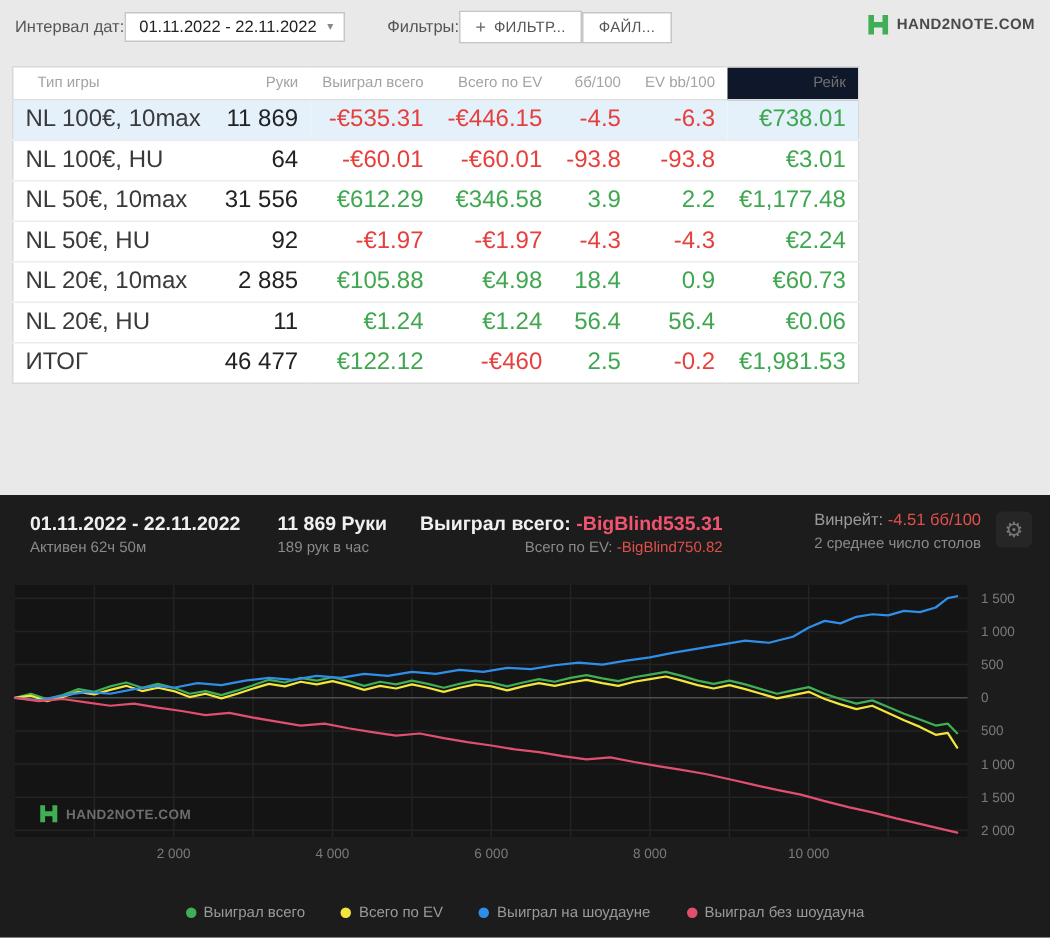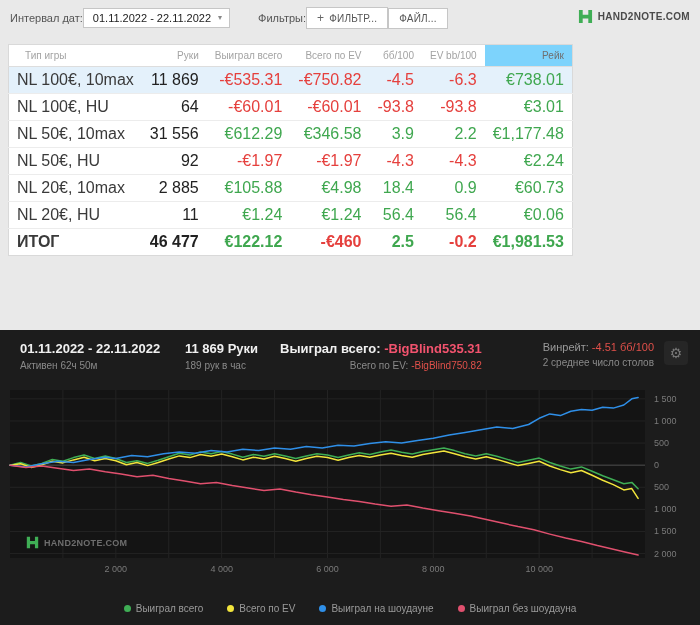--- a/index.html
+++ b/index.html
@@ -29,31 +29,31 @@
   .brand { position:absolute; right:10px; top:9px; display:flex; align-items:center; gap:5px;
            font-size:10px; font-weight:bold; color:#4a4a4a; letter-spacing:.3px; }
 
   
   table { border-collapse:collapse; margin:8px 0 0 8px; background:#fff; border:1px solid #d9d9d9; }
   th {
     font-size:10px; font-weight:normal; color:#a3a3a3; text-align:right;
     padding:5px 8px; border-bottom:1px solid #ddd; white-space:nowrap;
   }
   th:first-child { text-align:left; }
-  th.active { background:#7dd3fc; color:#6f6f6f; }
+  th.active { background:#0f172a; color:#6f6f6f; }
   th:nth-child(1){width:100px;padding-left:16px;} th:nth-child(2){width:58px;} th:nth-child(3){width:82px;}
   th:nth-child(4){width:74px;} th:nth-child(5){width:48px;} th:nth-child(6){width:58px;}
   th:nth-child(7){width:72px;}
   td {
     font-size:16px; color:#222; text-align:right; padding:4px 8px;
     border-bottom:1px solid #ececec; white-space:nowrap;
   }
   td:first-child { text-align:left; color:#3a3a3a; }
   tr.selected td { background:#e4f1fb; }
-  tr.total td { font-weight:bold; border-top:1px solid #c9c9c9; border-bottom:none; }
+  tr.total td { font-weight:normal; border-top:1px solid #c9c9c9; border-bottom:none; }
   td.pos { color:#3fa74f; }
   td.neg { color:#e5403d; }
 
   
   .panel { position:absolute; top:330px; left:0; width:700px; height:295px; background:#1c1c1c; }
   .panel-head { display:flex; align-items:flex-start; padding:11px 12px 0 20px; height:52px; }
   .ph-b1 { width:165px; } .ph-b2 { width:95px; }
   .ph-b3 { text-align:right; }
   .ph-b4 { margin-left:auto; text-align:right; margin-right:10px; }
   .l1 { font-size:13px; font-weight:bold; color:#f0f0f0; white-space:nowrap; }
@@ -110,21 +110,21 @@
           <th>бб/100</th>
           <th>EV bb/100</th>
           <th class="active">Рейк</th>
         </tr>
       </thead>
     <tbody id="tbody">
         <tr class="selected">
           <td>NL 100€, 10max</td>
           <td>11 869</td>
           <td class="neg">-€535.31</td>
-          <td class="neg">-€750.82</td>
+          <td class="neg">-€446.15</td>
           <td class="neg">-4.5</td>
           <td class="neg">-6.3</td>
           <td class="pos">€738.01</td>
         </tr>
         <tr>
           <td>NL 100€, HU</td>
           <td>64</td>
           <td class="neg">-€60.01</td>
           <td class="neg">-€60.01</td>
           <td class="neg">-93.8</td>

